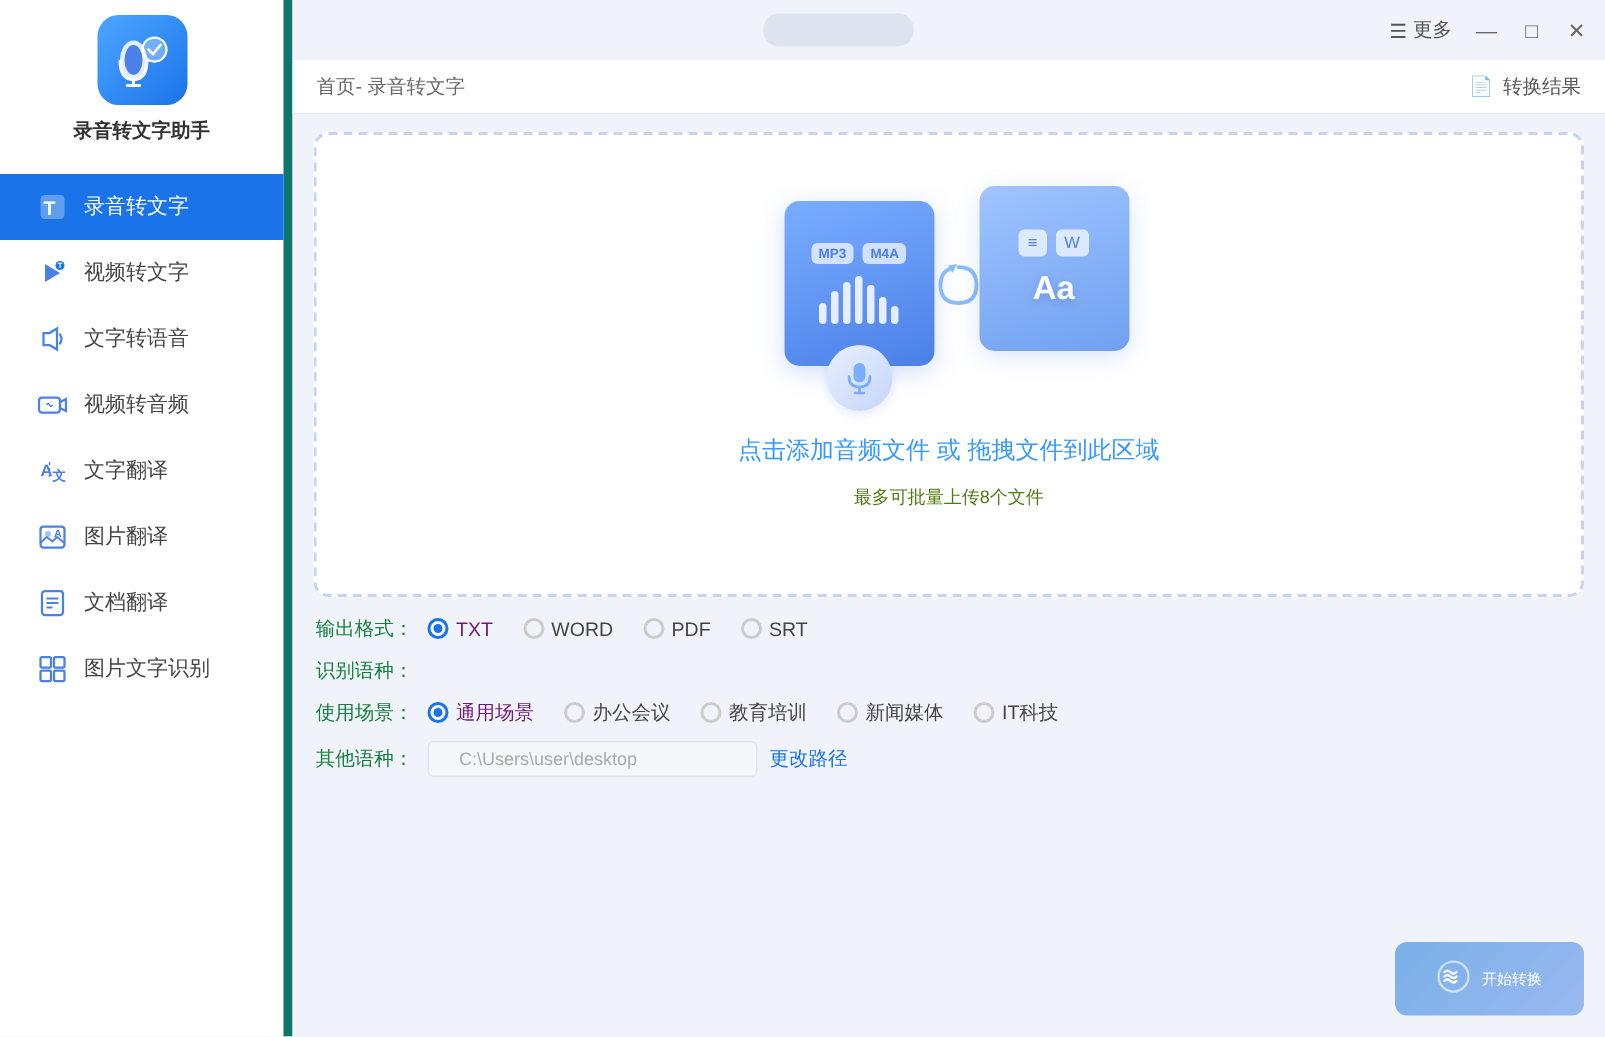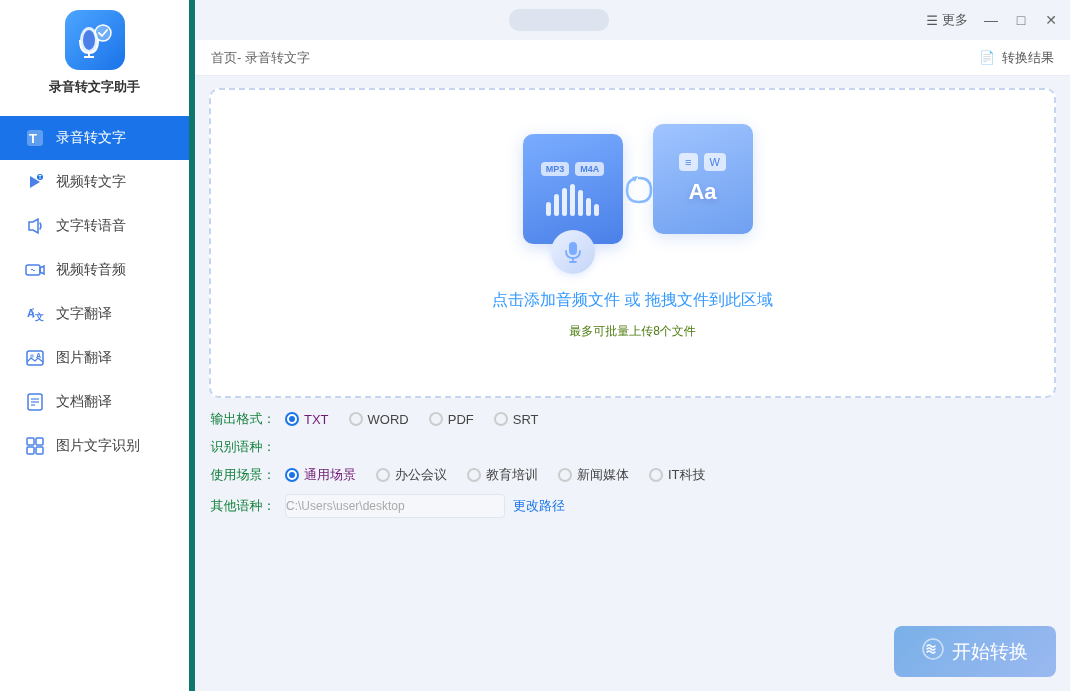--- a/index.html
+++ b/index.html
@@ -377,21 +377,21 @@
       border-radius: 50%;
       background: #1a73e8;
     }
     .radio-label { font-size: 13px; }
     .radio-label.active { color: #701a75; }
 
     .path-input {
       border: 1px solid #e0e6f0;
       background: #f5f7fb;
       border-radius: 4px;
-      padding: 4px 0;
+      padding: 4px 20px;
       font-size: 12px;
       color: #aaa;
       width: 220px;
     }
     .change-path-btn {
       color: #1a73e8;
       font-size: 13px;
       cursor: pointer;
       background: none;
       border: none;
@@ -402,21 +402,21 @@
       position: absolute;
       bottom: 14px;
       right: 14px;
     }
     .start-btn {
       background: linear-gradient(135deg, #7ab0e8, #9ab8f0);
       color: #fff;
       border: none;
       border-radius: 8px;
       padding: 12px 28px;
-      font-size: 19px;
+      font-size: 10px;
       cursor: pointer;
       display: flex;
       align-items: center;
       gap: 8px;
     }
     .main-content {
       position: relative;
       flex: 1;
     }
   </style>

